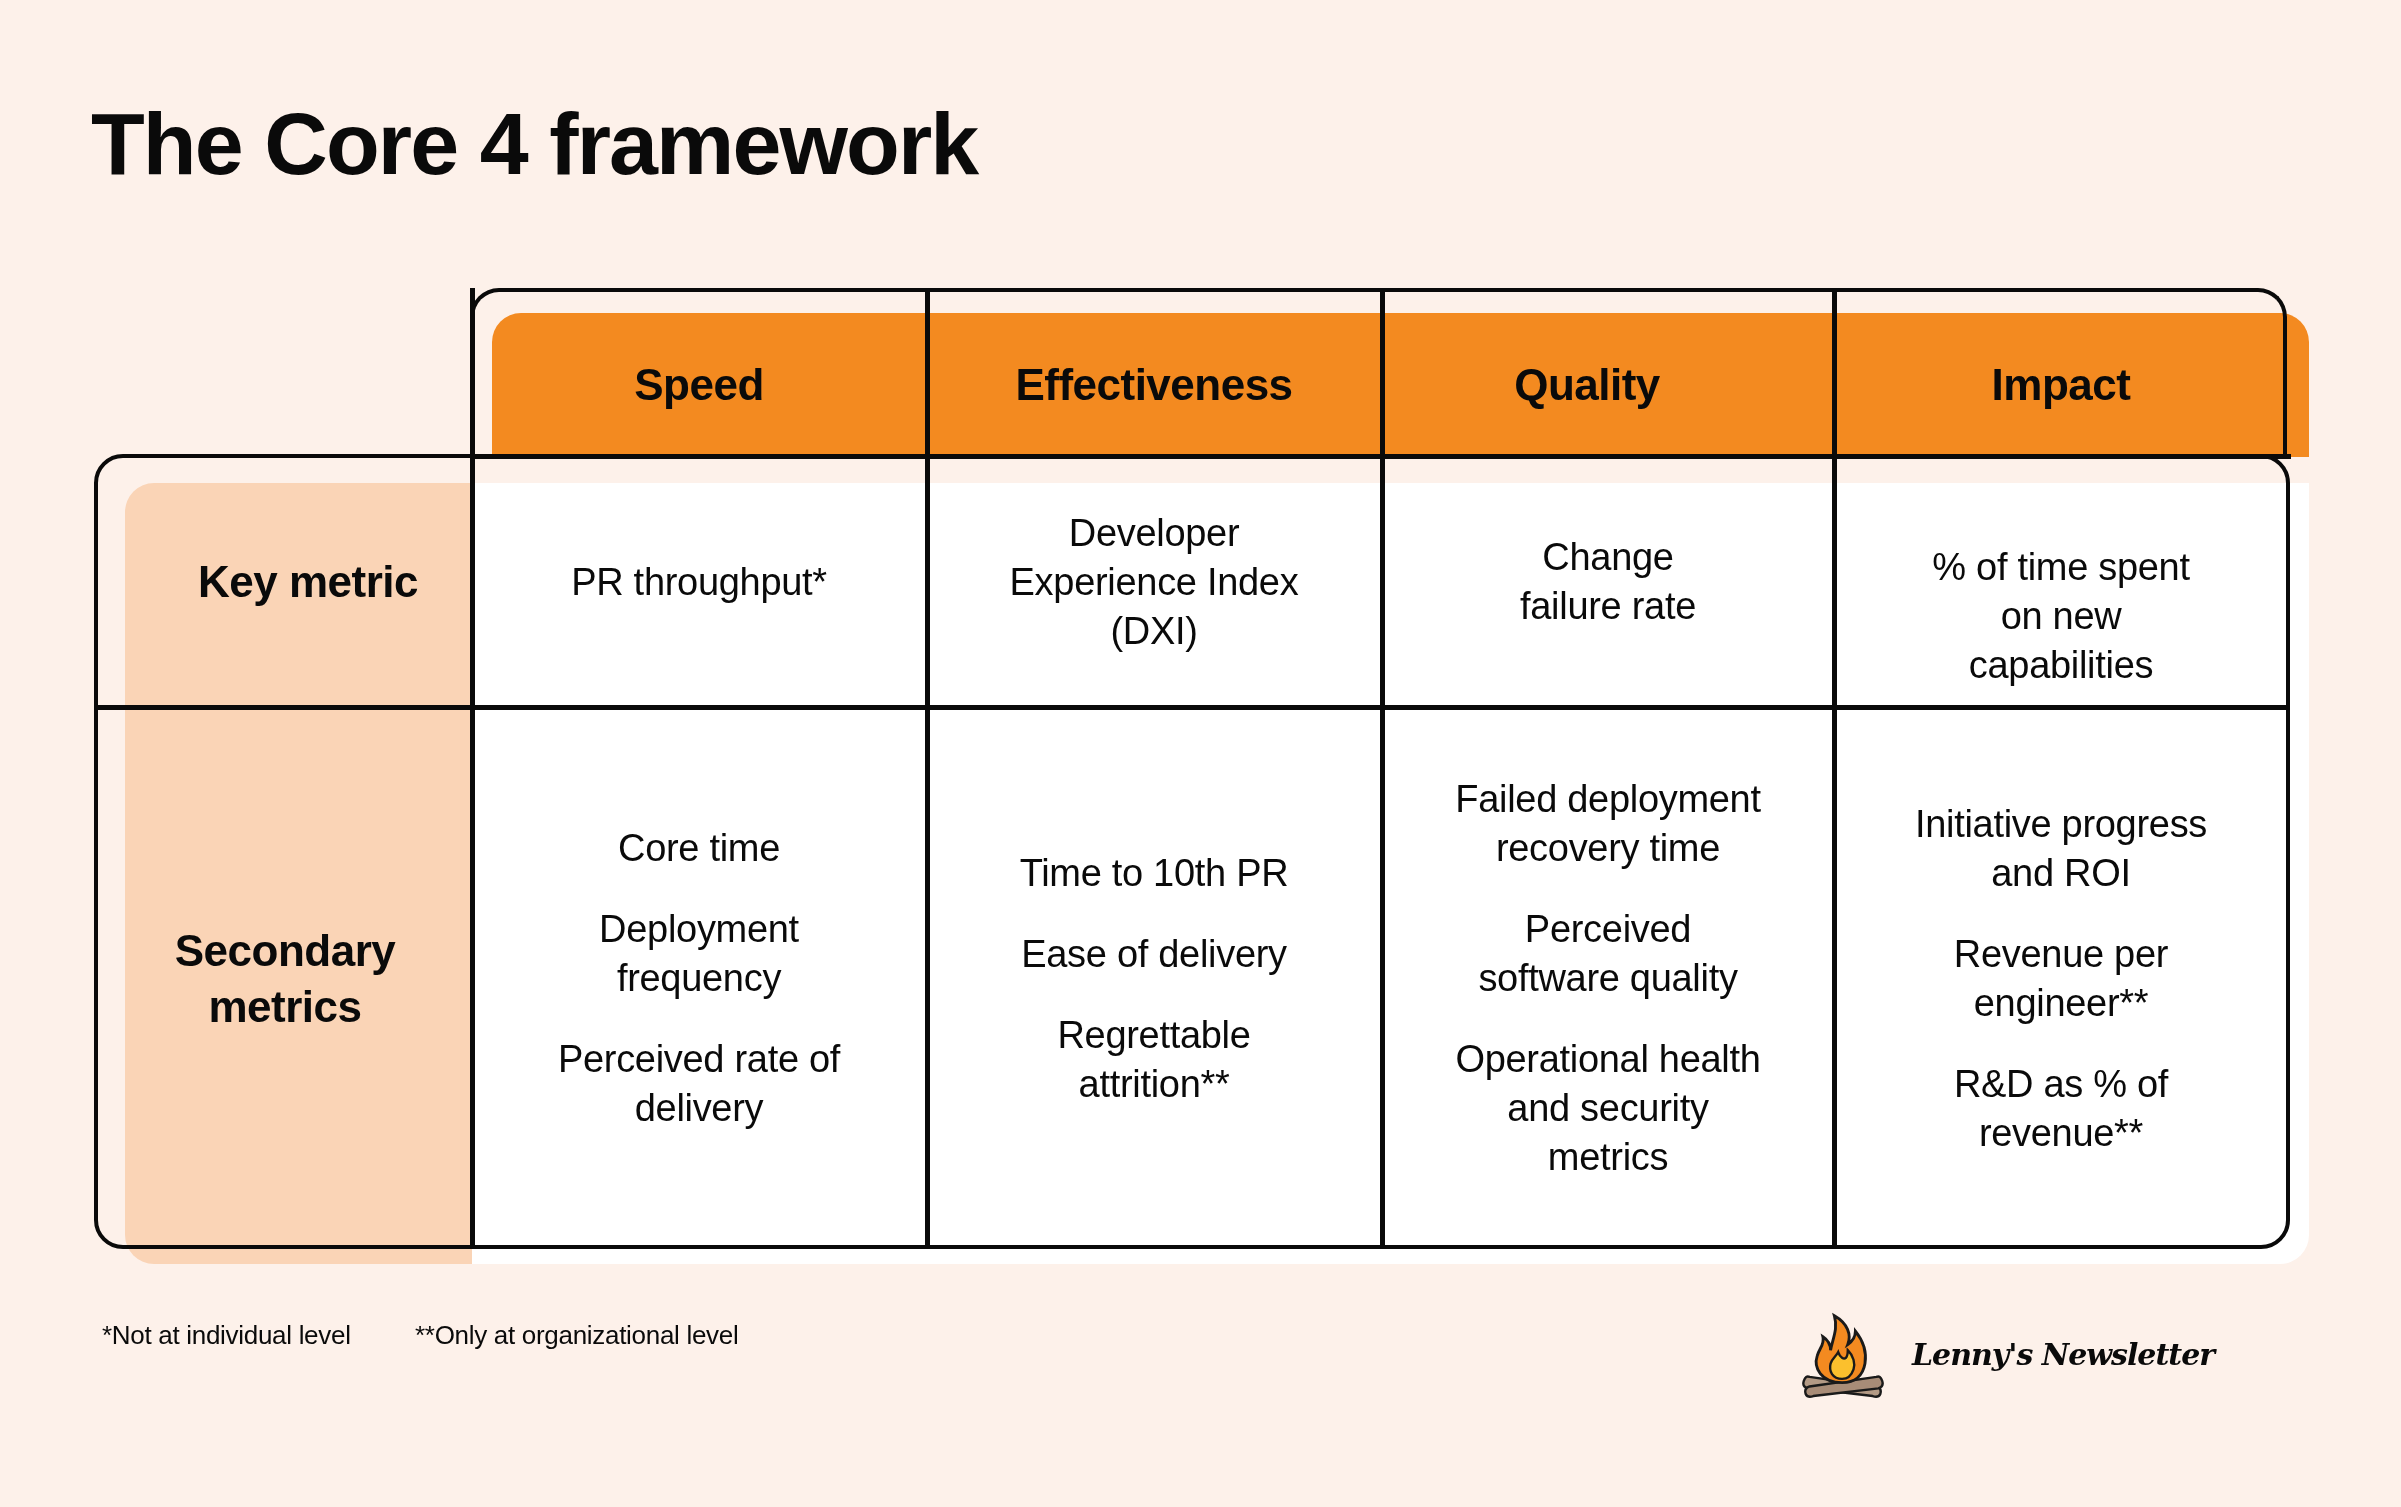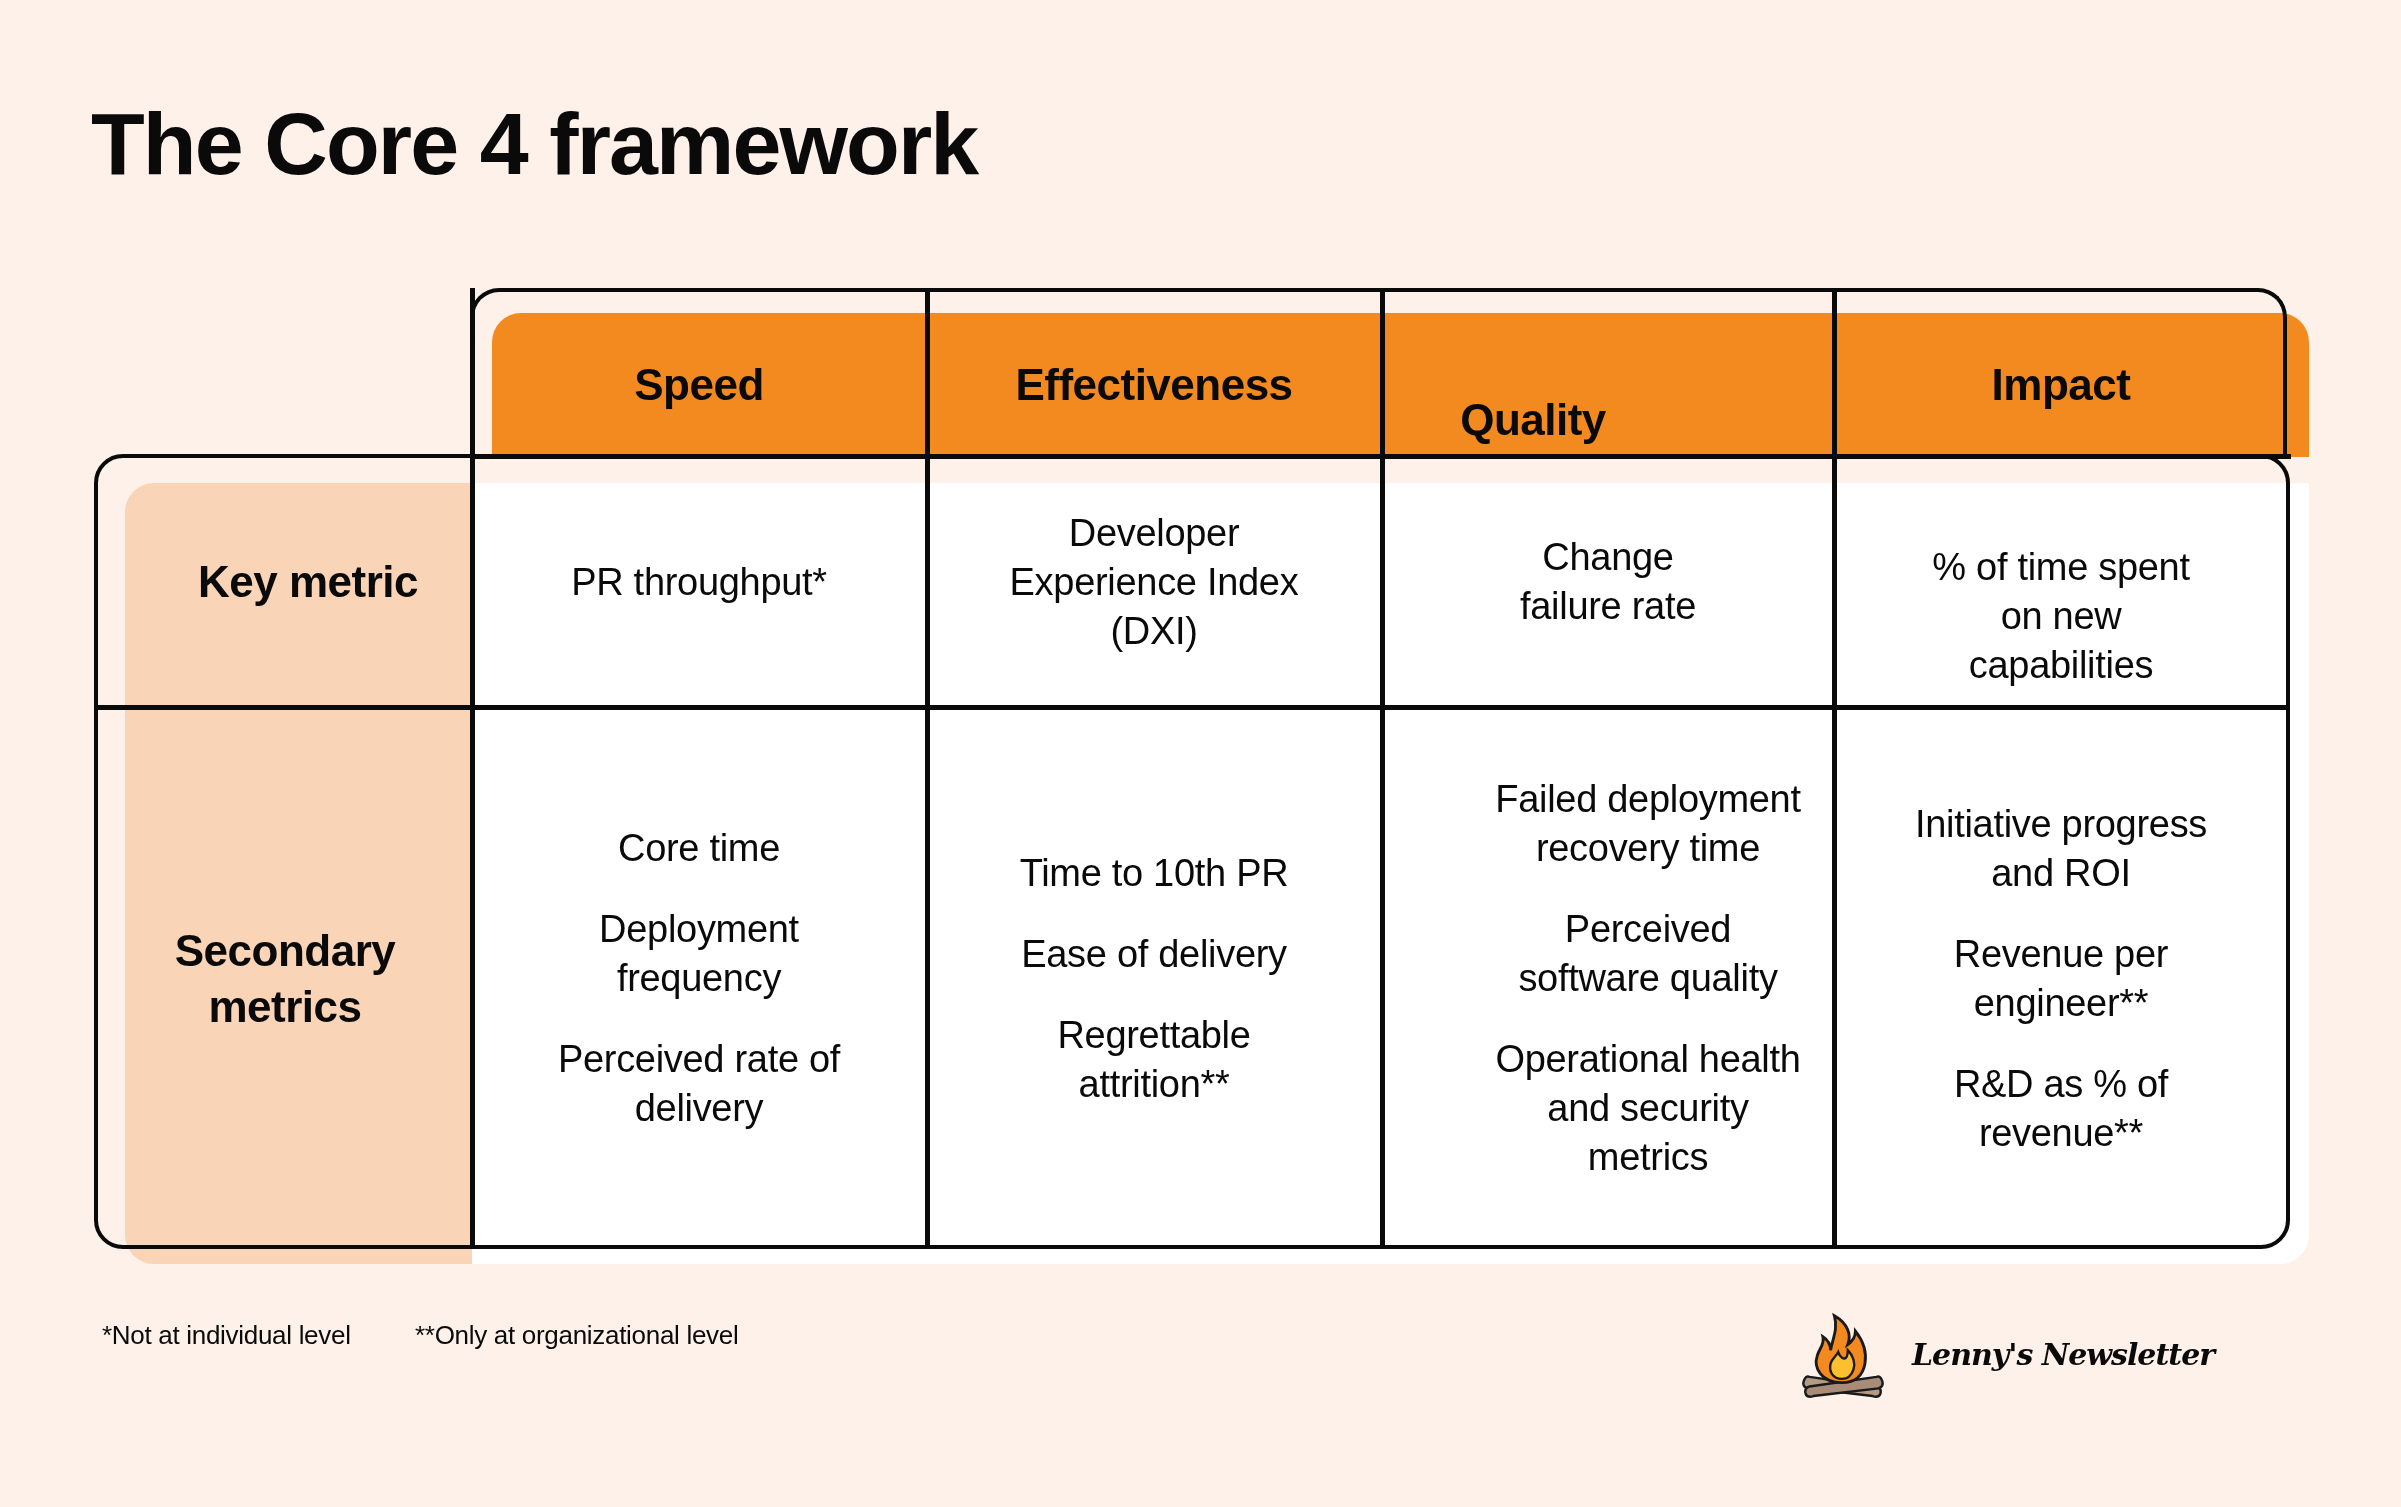--- a/index.html
+++ b/index.html
@@ -83,21 +83,21 @@
 <div class="outline-main"></div>
 <div class="vline" style="left:470px; top:288px; height:961px;"></div>
 <div class="vline" style="left:925px; top:288px; height:961px;"></div>
 <div class="vline" style="left:1380px; top:288px; height:961px;"></div>
 <div class="vline" style="left:1832px; top:288px; height:961px;"></div>
 <div class="hline" style="left:470px; top:454px; width:1821px;"></div>
 <div class="hline" style="left:94px; top:705px; width:2196px;"></div>
 
 <div class="col-head" style="left:472px;">Speed</div>
 <div class="col-head" style="left:927px;">Effectiveness</div>
-<div class="col-head" style="left:1306px;margin-top:35px;">Quality</div>
+<div class="col-head" style="left:1360px;">Quality</div>
 <div class="col-head" style="left:1834px;">Impact</div>
 
 <div class="row-head" style="top:459px; height:246px;padding-left:23px;">
   <span>Key metric</span>
 </div>
 <div class="row-head" style="top:710px; height:537px; flex-direction:column;">
   <span>Secondary</span>
   <span>metrics</span>
 </div>
 
@@ -145,21 +145,21 @@
       <span>Time to 10th PR</span>
     </div>
   <div class="item">
       <span>Ease of delivery</span>
     </div>
   <div class="item">
     <span>Regrettable</span>
     <span>attrition**</span>
   </div>
 </div>
-<div class="cell" style="left:1381px; top:710px; height:537px;padding-left:40px;">
+<div class="cell" style="left:1381px; top:710px; height:537px;">
   <div class="item">
     <span>Failed deployment</span>
     <span>recovery time</span>
   </div>
   <div class="item">
     <span>Perceived</span>
     <span>software quality</span>
   </div>
   <div class="item">
     <span>Operational health</span>

